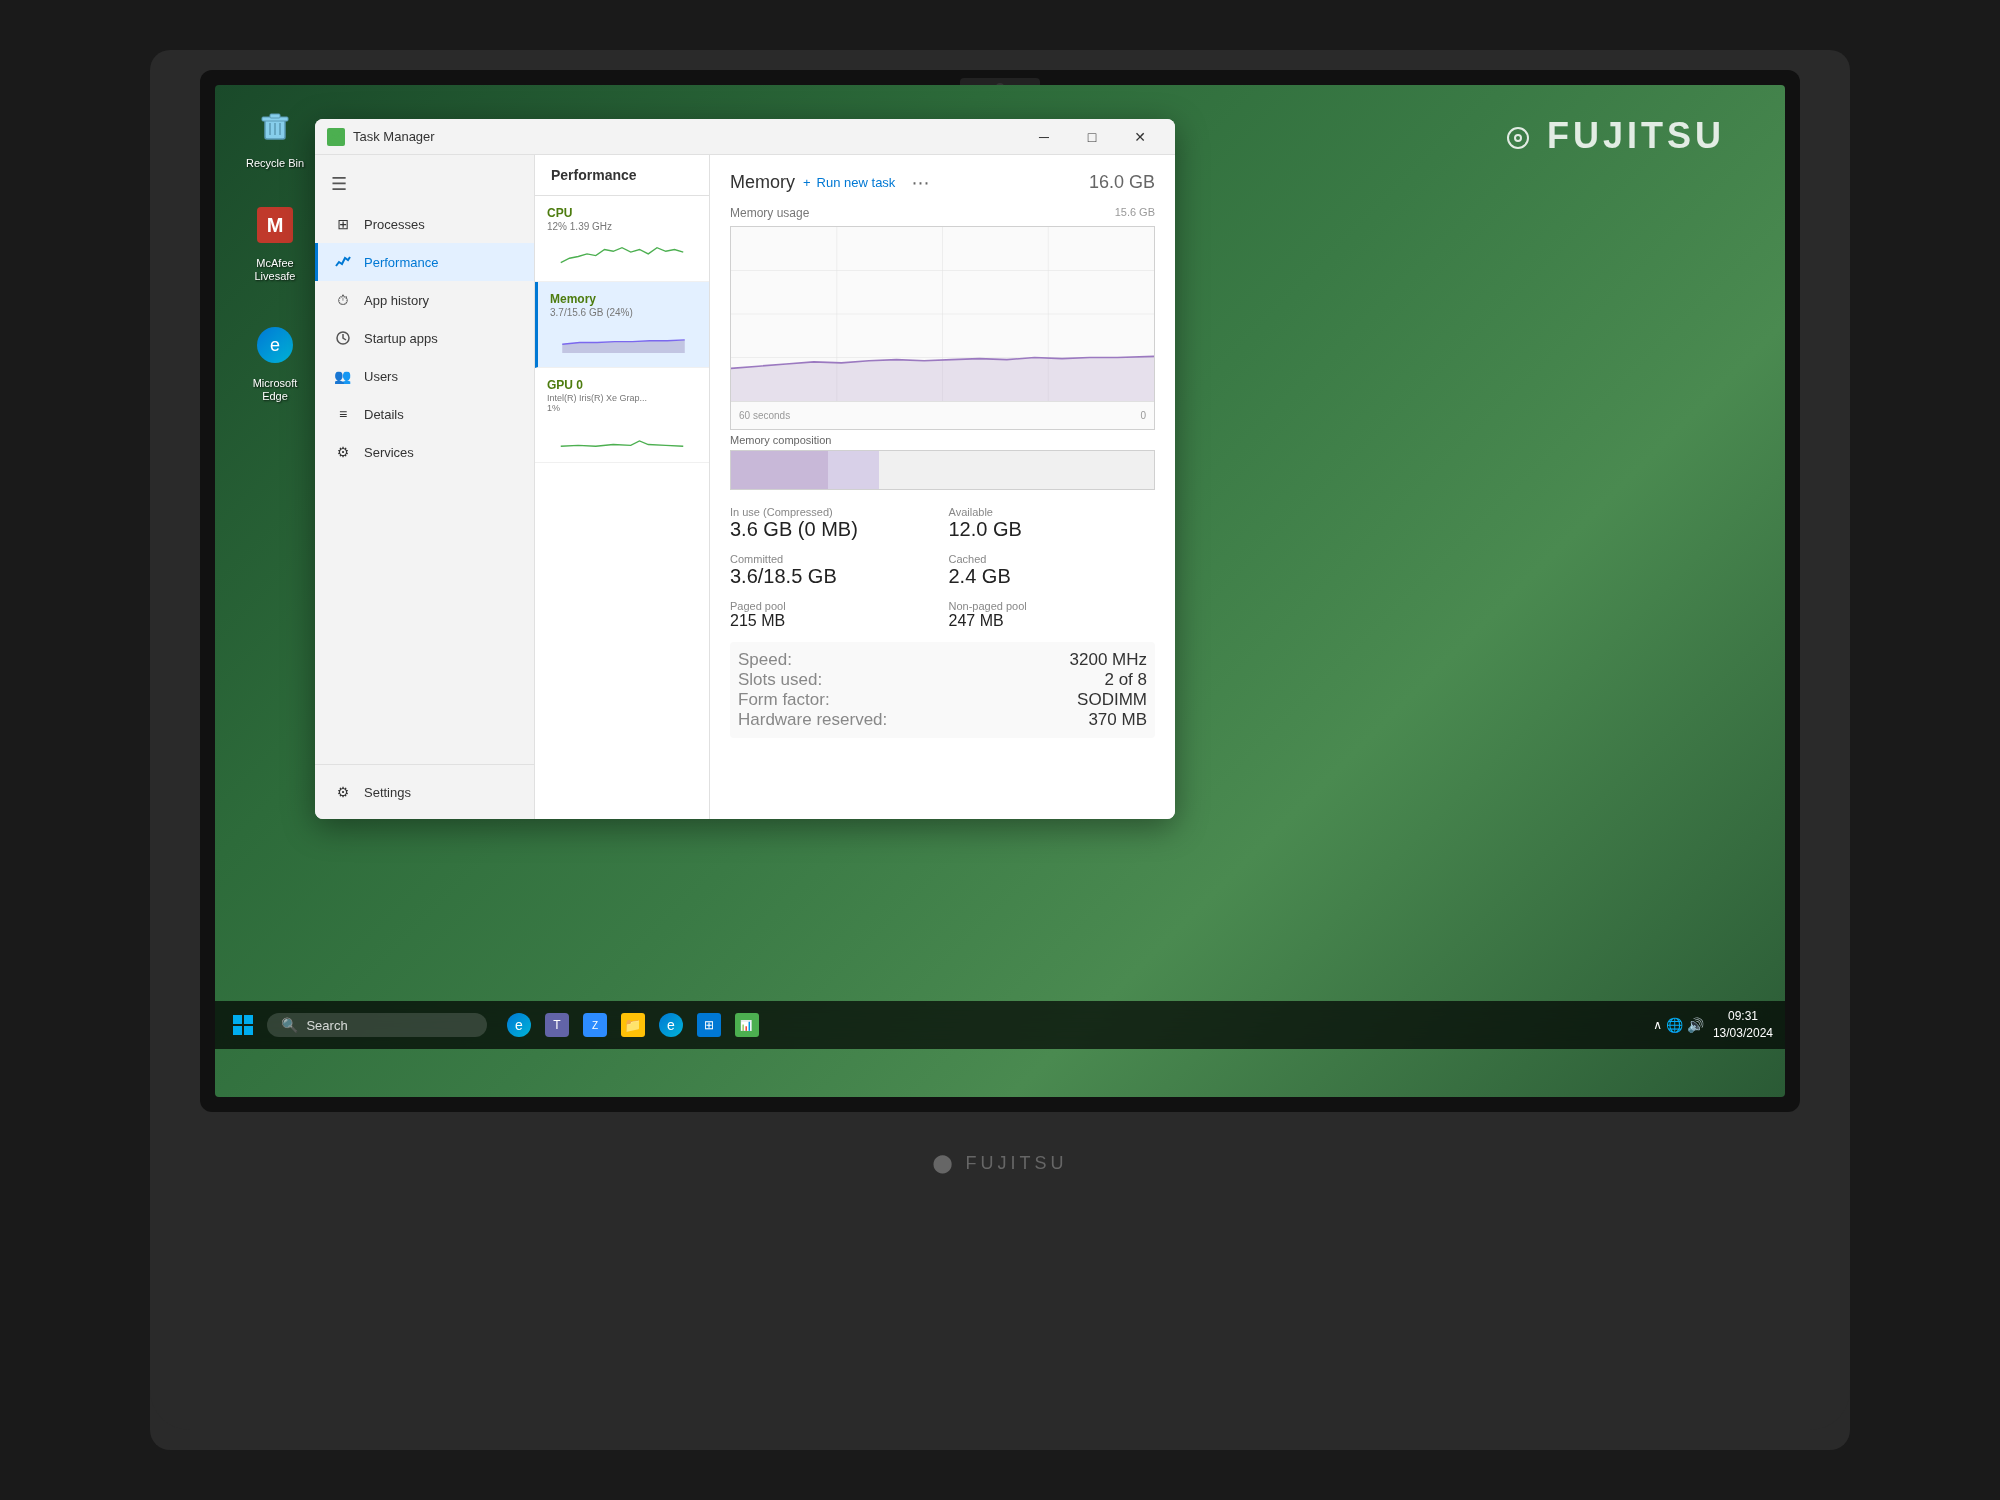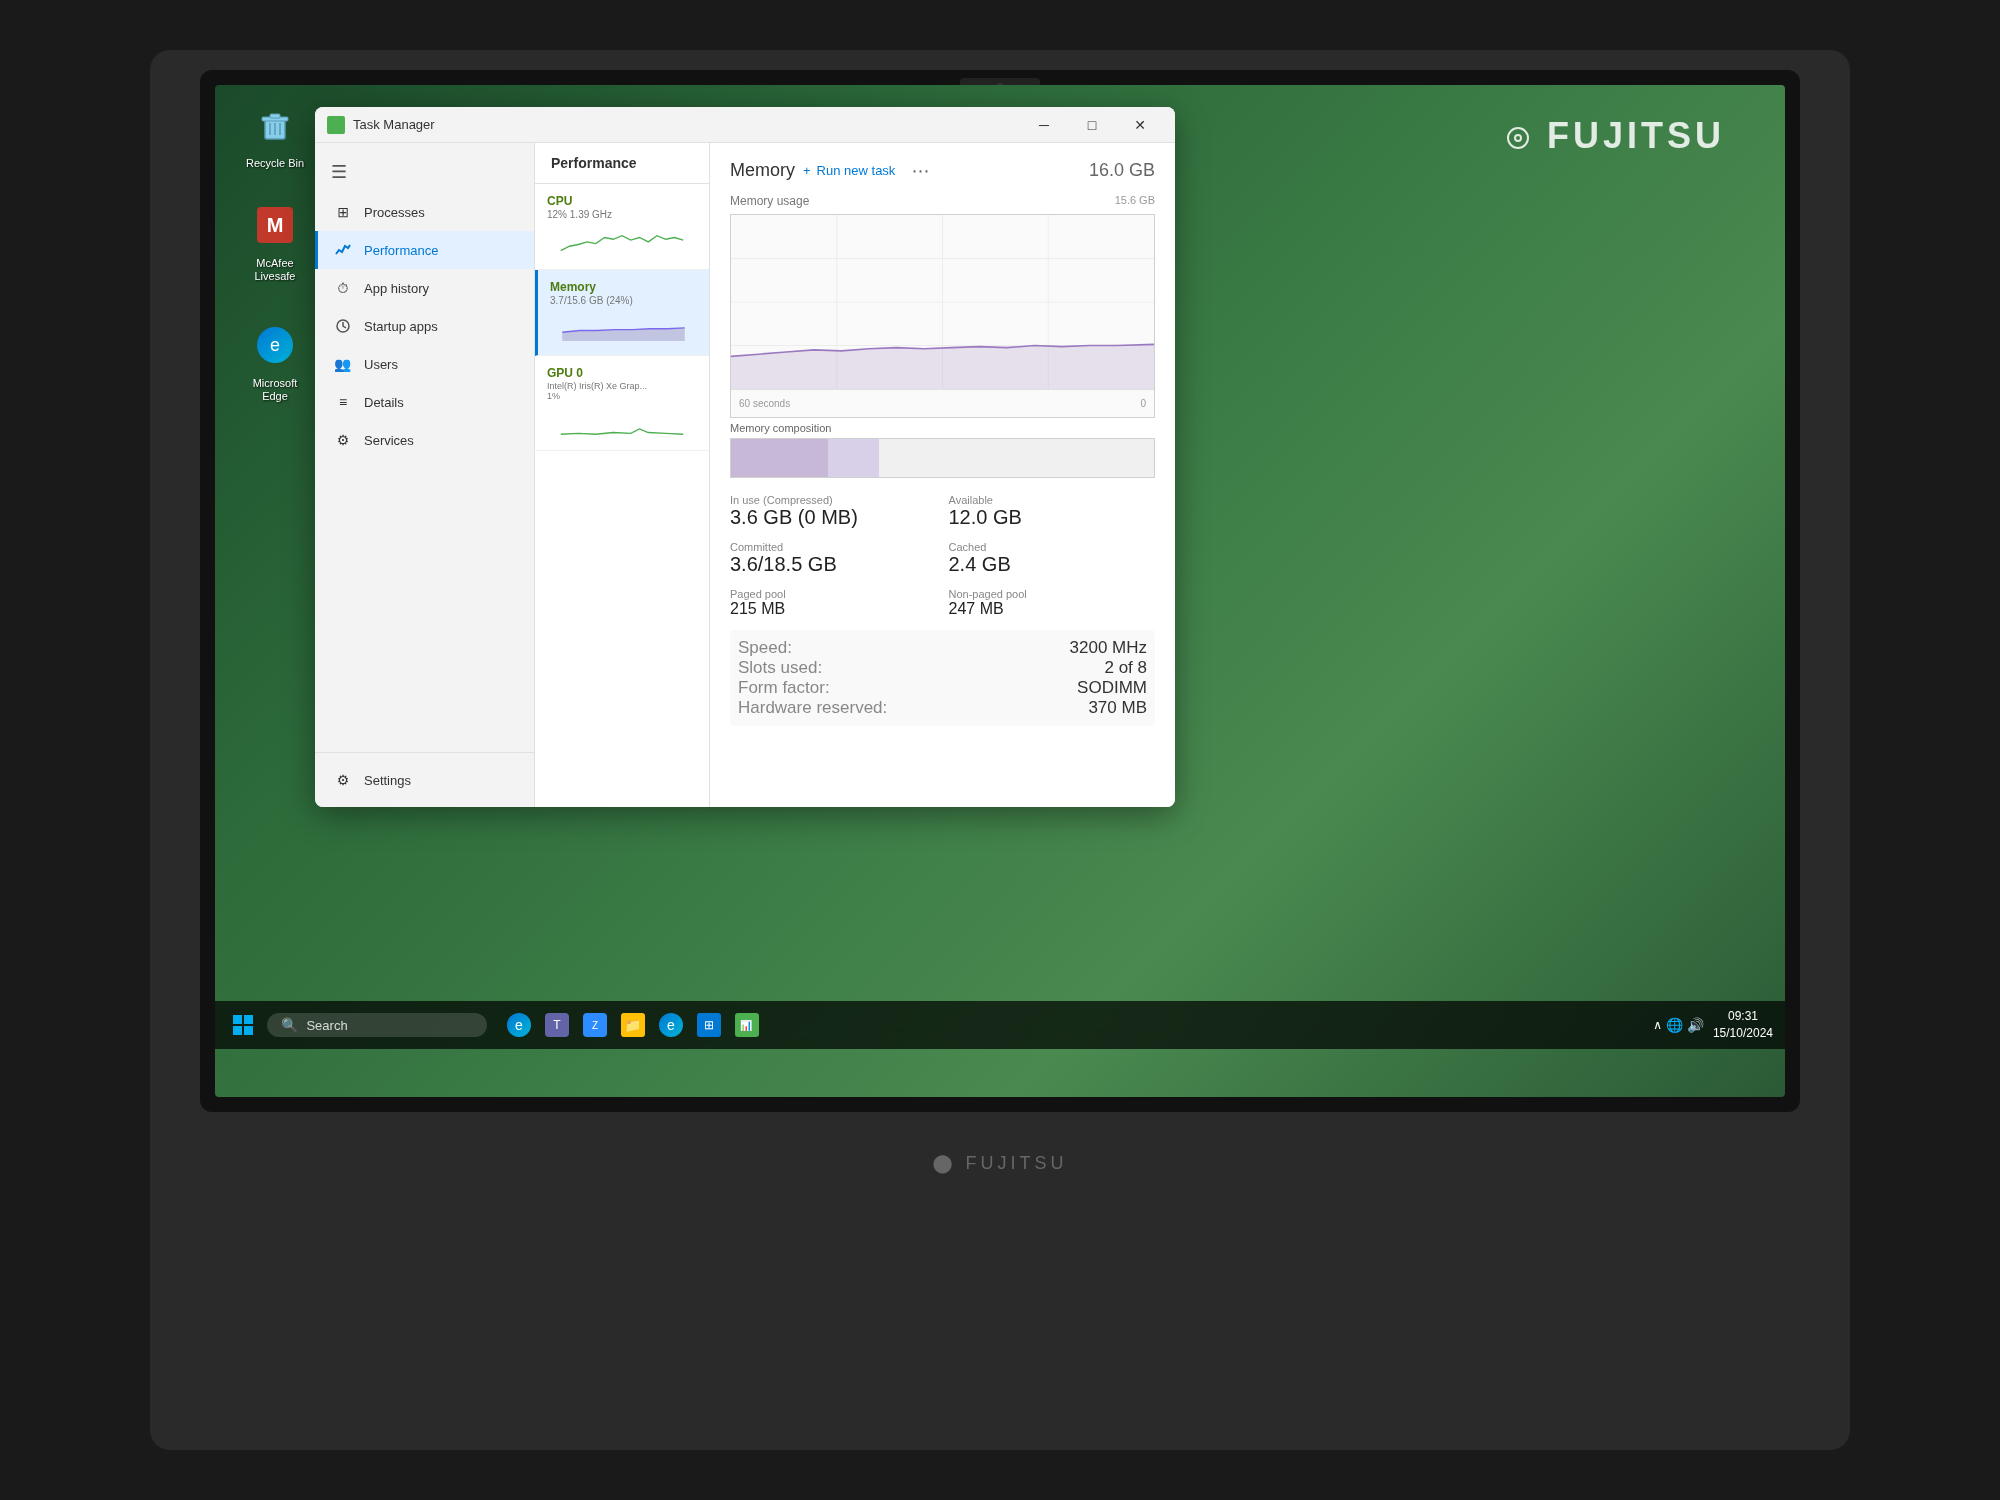--- a/index.html
+++ b/index.html
@@ -113,21 +113,21 @@
       right: 60px;
       color: rgba(255,255,255,0.85);
       font-size: 36px;
       font-weight: 700;
       letter-spacing: 4px;
     }
 
     
     .task-manager {
       position: absolute;
-      top: 22px;
+      top: 34px;
       left: 100px;
       width: 860px;
       height: 700px;
       background: #f3f3f3;
       border-radius: 8px;
       box-shadow: 0 8px 32px rgba(0,0,0,0.4);
       display: flex;
       flex-direction: column;
       overflow: hidden;
     }
@@ -805,21 +805,21 @@
           </div>
 
           <div class="taskbar-right">
             <div class="taskbar-sys-icons">
               <span style="font-size:12px;cursor:pointer;">∧</span>
               <span style="cursor:pointer;">🌐</span>
               <span style="cursor:pointer;">🔊</span>
             </div>
             <div class="taskbar-time">
               <div>09:31</div>
-              <div>15/10/2024</div>
+              <div>13/03/2024</div>
             </div>
           </div>
         </div>
 
       </div>
     </div>
   </div>
 
   <div class="laptop-bottom">
     <div style="position:relative;width:100%;text-align:center;">

